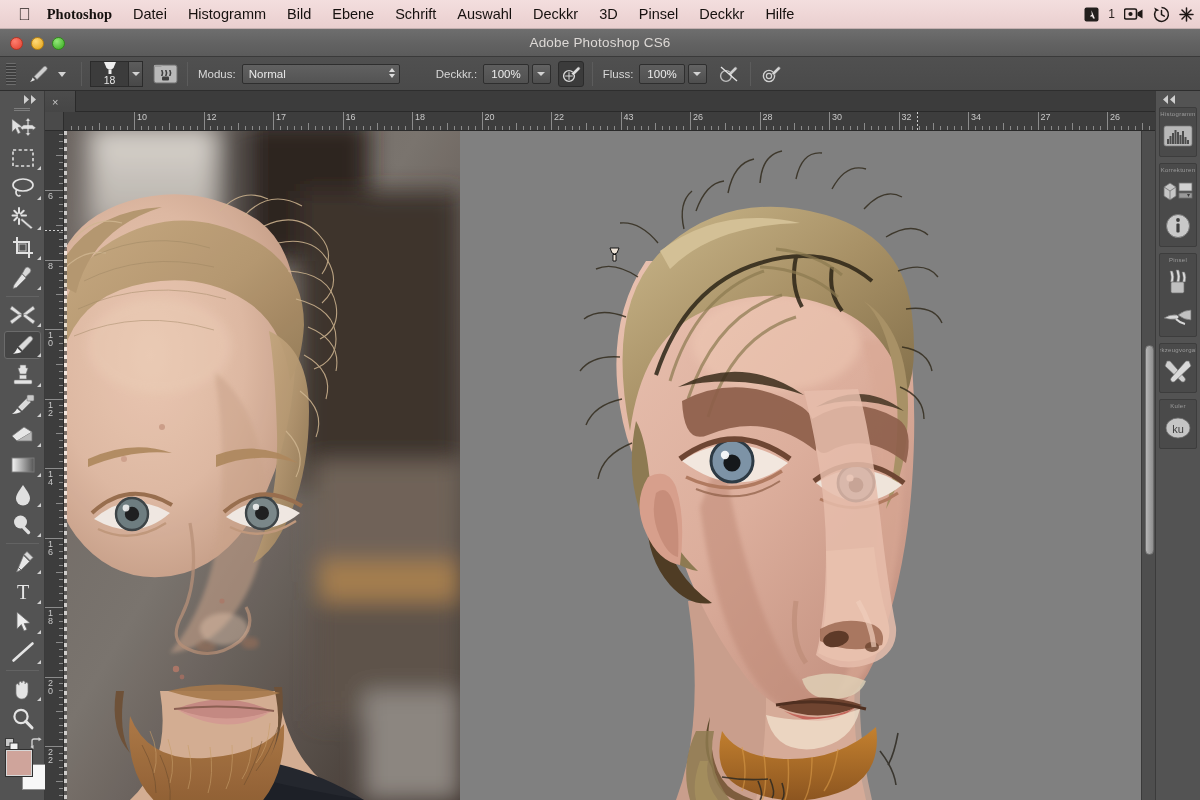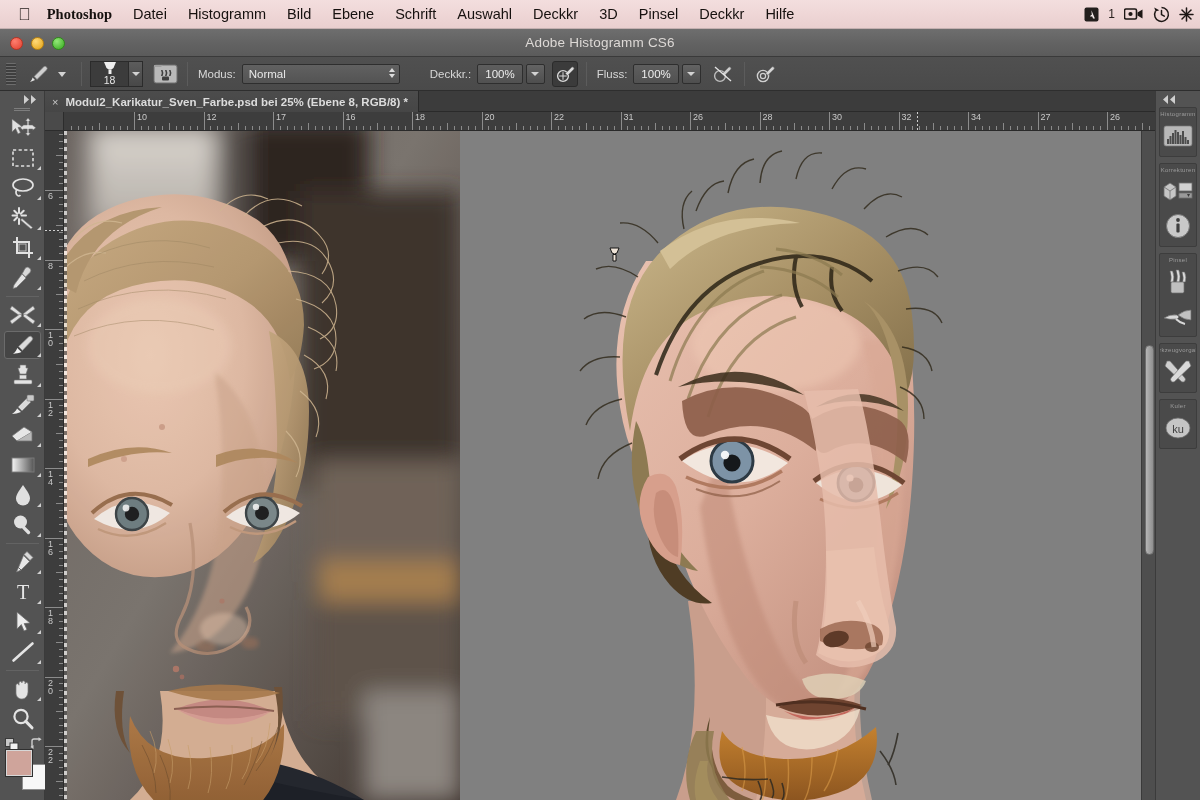--- a/index.html
+++ b/index.html
@@ -251,21 +251,21 @@
       </span>
     </span>
   </div>
 
   <div class="wintitle">
     <div class="lights">
       <span class="light r"></span>
       <span class="light y"></span>
       <span class="light g"></span>
     </div>
-    <span class="t">Adobe Histogramm CS6</span>
+    <span class="t">Adobe Photoshop CS6</span>
   </div>
 
   <div class="optbar">
     <span class="grip"></span>
 
     <span class="ob-btn" style="margin-left:2px;">
       <svg width="26" height="26" viewBox="0 0 26 26">
         <path d="M5 21 C6.5 19.5 7.2 18 7.6 16.6 L10 19 C8.6 19.6 7 20.2 5 21 Z" fill="#e2e2e2"></path>
         <path d="M9.2 15.4 L18.6 6 a2 2 0 0 1 2.9 2.9 L12 18.4 Z" fill="#cfcfcf" stroke="#8a8a8a" stroke-width=".7"></path>
       </svg>
@@ -308,21 +308,21 @@
 
     <span class="label">Modus:</span>
     <span class="select wide">
       <span>Normal</span>
       <span class="stepper">
         <span class="st-up"></span>
         <span class="st-dn"></span>
       </span>
     </span>
 
-    <span class="label" style="margin-left:10px;padding-left:20px;">Deckkr.:</span>
+    <span class="label" style="margin-left:16px;padding-left:20px;">Deckkr.:</span>
     <span class="numbox">
       <span>100%</span>
     </span>
     <span class="dropsq">
       <span class="tiny-caret"></span>
     </span>
     <span class="icobtn pressed" style="margin-left:7px;">
       <svg width="20" height="20" viewBox="0 0 20 20">
         <circle cx="8" cy="12" r="5.4" fill="none" stroke="#d8d8d8" stroke-width="1.4"></circle>
         <path d="M4.2 12 h7.6 M8 8.2 v7.6" stroke="#d8d8d8" stroke-width="1"></path>
@@ -355,21 +355,20 @@
         <circle cx="8" cy="12" r="5.6" fill="none" stroke="#d0d0d0" stroke-width="1.4"></circle>
         <circle cx="8" cy="12" r="2.6" fill="none" stroke="#d0d0d0" stroke-width="1.2"></circle>
         <path d="M10.8 9.2 L16.8 3.2 a1.4 1.4 0 0 1 2 2 L12.8 11.2 Z" fill="#d6d6d6" stroke="#7d7d7d" stroke-width=".6"></path>
       </svg>
     </span>
   </div>
 
   <div class="tabbar">
     <div class="doctab">
       <span class="x">×</span>
-      <span>Modul2_Karikatur_Sven_Farbe.psd bei 25% (Ebene 8, RGB/8) *</span>
     </div>
   </div>
 
   <div class="toolpanel">
     <div class="tp-head">
       <svg width="16" height="9" viewBox="0 0 16 9">
           <path d="M1 0 L6 4.5 L1 9 Z M8 0 L13 4.5 L8 9 Z" fill="#cfcfcf"></path>
         </svg>
     </div>
     <div style="height:6px; display:flex; align-items:center; justify-content:center;">
@@ -746,21 +745,21 @@
       <div class="rtick" style="left: 493.95px;"></div>
       <div class="rtick" style="left: 500.9px;"></div>
       <div class="rtick" style="left: 507.85px;"></div>
       <div class="rtick" style="left: 514.8px;"></div>
       <div class="rtick mid" style="left: 521.75px;"></div>
       <div class="rtick" style="left: 528.7px;"></div>
       <div class="rtick" style="left: 535.65px;"></div>
       <div class="rtick" style="left: 542.6px;"></div>
       <div class="rtick" style="left: 549.55px;"></div>
       <div class="rmark" style="left: 556.5px;">
-        <span class="lab">31</span>
+        <span class="lab">43</span>
       </div>
       <div class="rtick" style="left: 563.45px;"></div>
       <div class="rtick" style="left: 570.4px;"></div>
       <div class="rtick" style="left: 577.35px;"></div>
       <div class="rtick" style="left: 584.3px;"></div>
       <div class="rtick mid" style="left: 591.25px;"></div>
       <div class="rtick" style="left: 598.2px;"></div>
       <div class="rtick" style="left: 605.15px;"></div>
       <div class="rtick" style="left: 612.1px;"></div>
       <div class="rtick" style="left: 619.05px;"></div>

